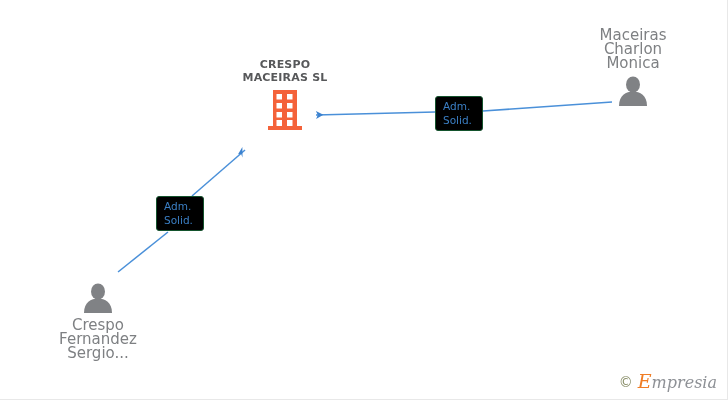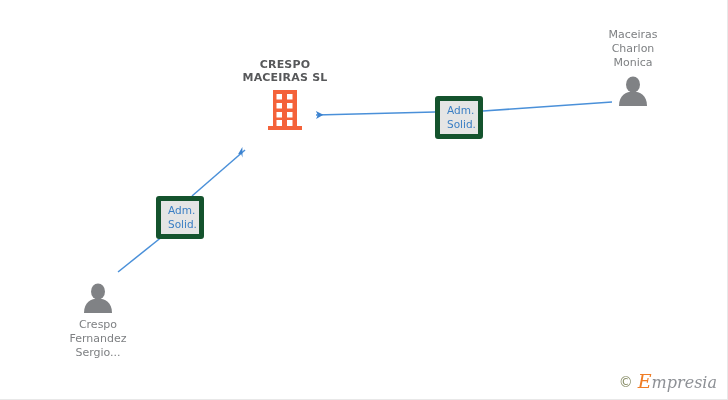--- a/index.html
+++ b/index.html
@@ -52,40 +52,40 @@
 
   
   .person-node {
     position: absolute;
     width: 140px;
     text-align: center;
   }
   .person-node.top-right { left: 563px; top: 28px; }
   .person-node.bottom-left { left: 28px; top: 283px; }
   .person-label {
-    font-size: 11px;
+    font-size: 15px;
     color: #7e8083;
     line-height: 14px;
     white-space: pre-line;
   }
   .person-icon {
     width: 34px;
     height: 30px;
     margin: 0 auto;
     display: block;
   }
   .person-node.top-right .person-icon { margin-top: 6px; }
   .person-node.bottom-left .person-label { margin-top: 5px; }
 
   
   .rel-label {
     position: absolute;
-    border: 5px solid #14532d;
+    border: 1px solid #14532d;
     border-radius: 3px;
-    background: #e5e5e5;
+    background: #000000;
     color: #3b7fc4;
     font-size: 10.5px;
     line-height: 14px;
     padding: 2px 7px 3px 7px;
     box-sizing: border-box;
     white-space: pre-line;
     text-align: left;
   }
   #rel-label-right { left: 435px; top: 96px; width: 48px; }
   #rel-label-left  { left: 156px; top: 196px; width: 48px; }

